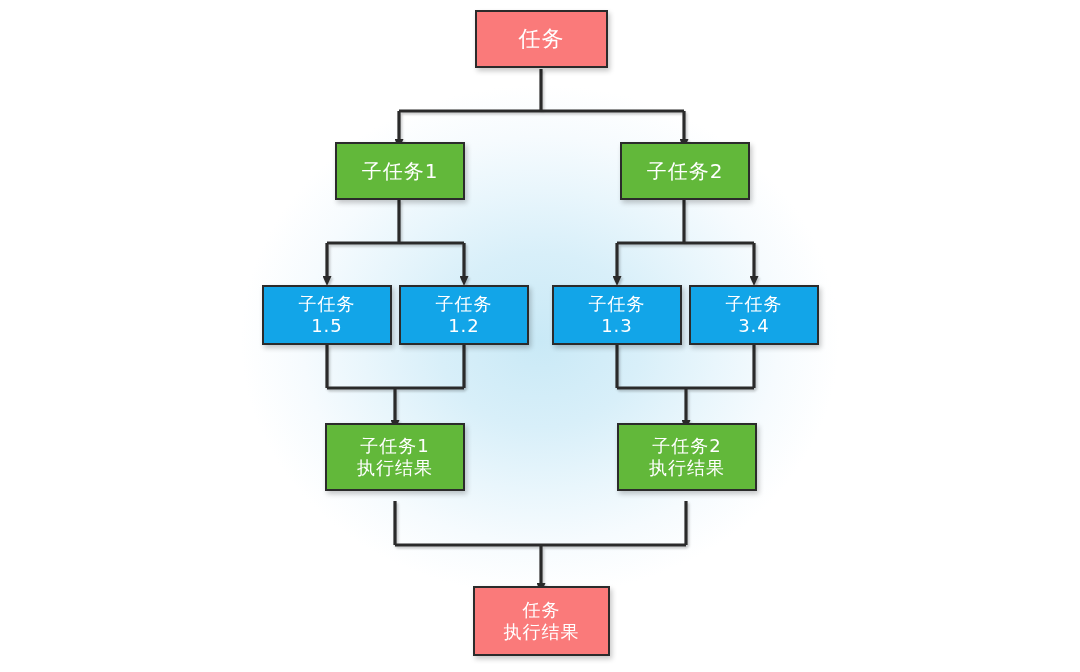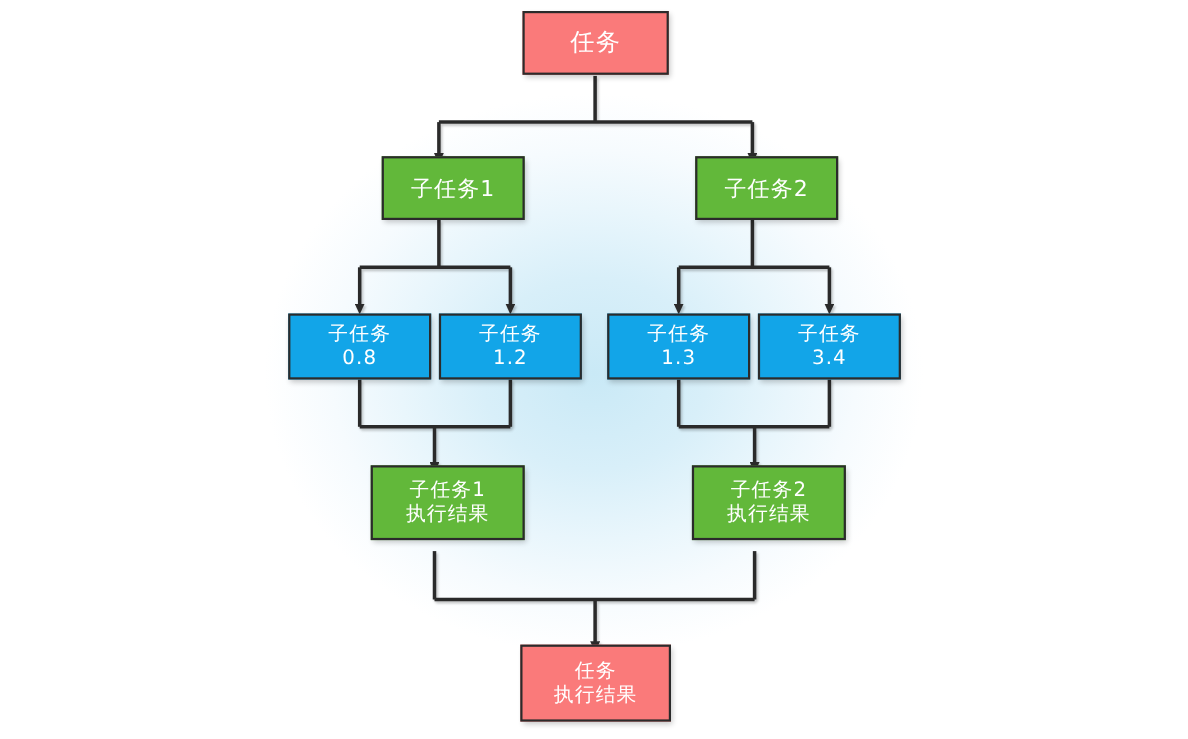--- a/index.html
+++ b/index.html
@@ -40,22 +40,22 @@
     text-align: center;
     line-height: 1.25;
     letter-spacing: 1px;
     box-shadow: 2px 3px 5px rgba(0,0,0,0.22);
     z-index: 2;
   }
   .node .line {
     display: block;
     white-space: nowrap;
   }
-  .n-task      { background: #fa7a7a; }
-  .n-sub       { background: #62b83a; margin-left: 12px; }
+  .n-task      { background: #fa7a7a; font-family: Liberation Serif, serif; }
+  .n-sub       { background: #62b83a; }
   .n-leaf      { background: #12a5e8; }
   .t-1  { font-size: 22px; }
   .t-2  { font-size: 20px; }
   .t-3  { font-size: 18px; }
 </style>
 </head>
 <body>
 
 <div id="canvas">
 
@@ -112,21 +112,21 @@
   <div class="node n-sub t-2" style="left:335px; top:142px; width:130px; height:58px;">
     <span class="line">子任务1</span>
   </div>
 
   <div class="node n-sub t-2" style="left:620px; top:142px; width:130px; height:58px;">
     <span class="line">子任务2</span>
   </div>
 
   <div class="node n-leaf t-3" style="left:262px; top:285px; width:130px; height:60px;">
     <span class="line">子任务</span>
-    <span class="line">0.8</span>
+    <span class="line">1.5</span>
   </div>
 
   <div class="node n-leaf t-3" style="left:399px; top:285px; width:130px; height:60px;">
     <span class="line">子任务</span>
     <span class="line">1.2</span>
   </div>
 
   <div class="node n-leaf t-3" style="left:552px; top:285px; width:130px; height:60px;">
     <span class="line">子任务</span>
     <span class="line">1.3</span>

